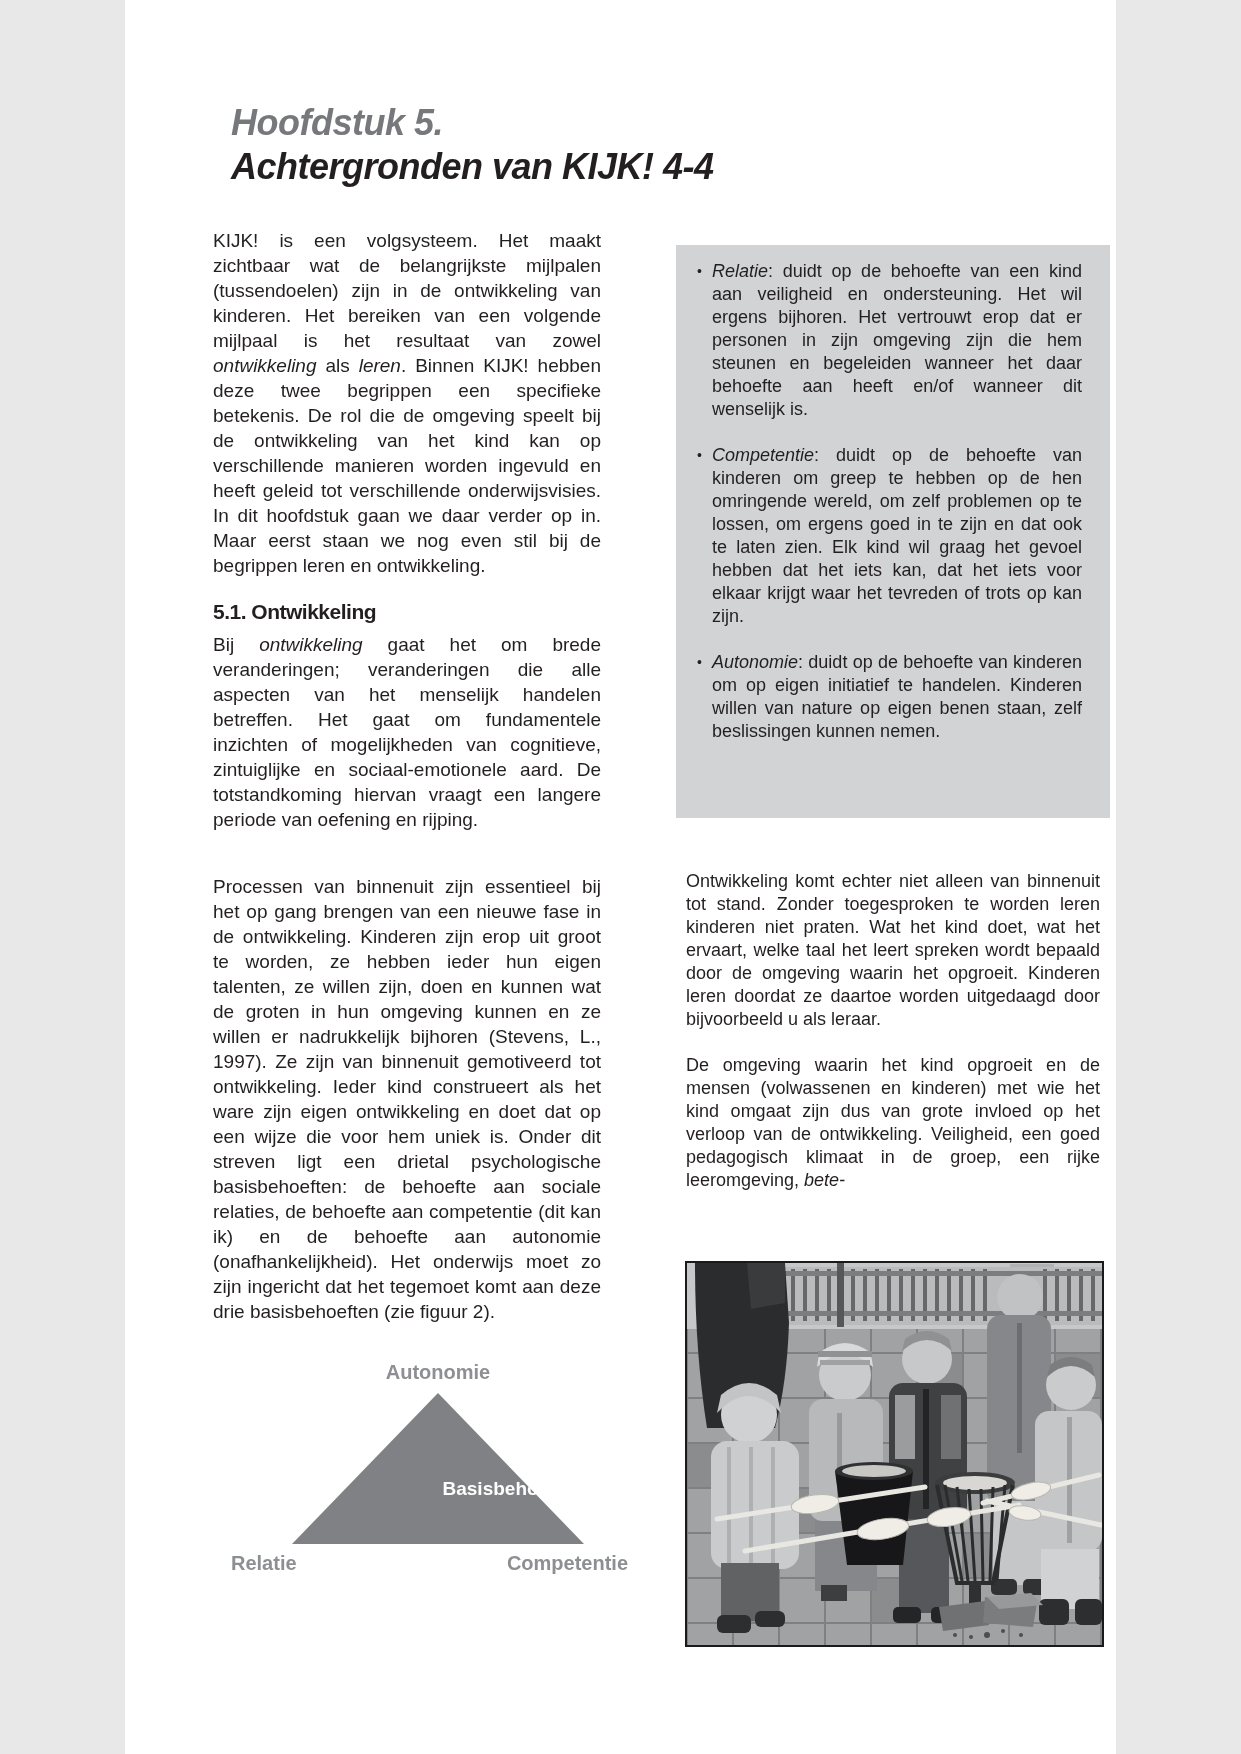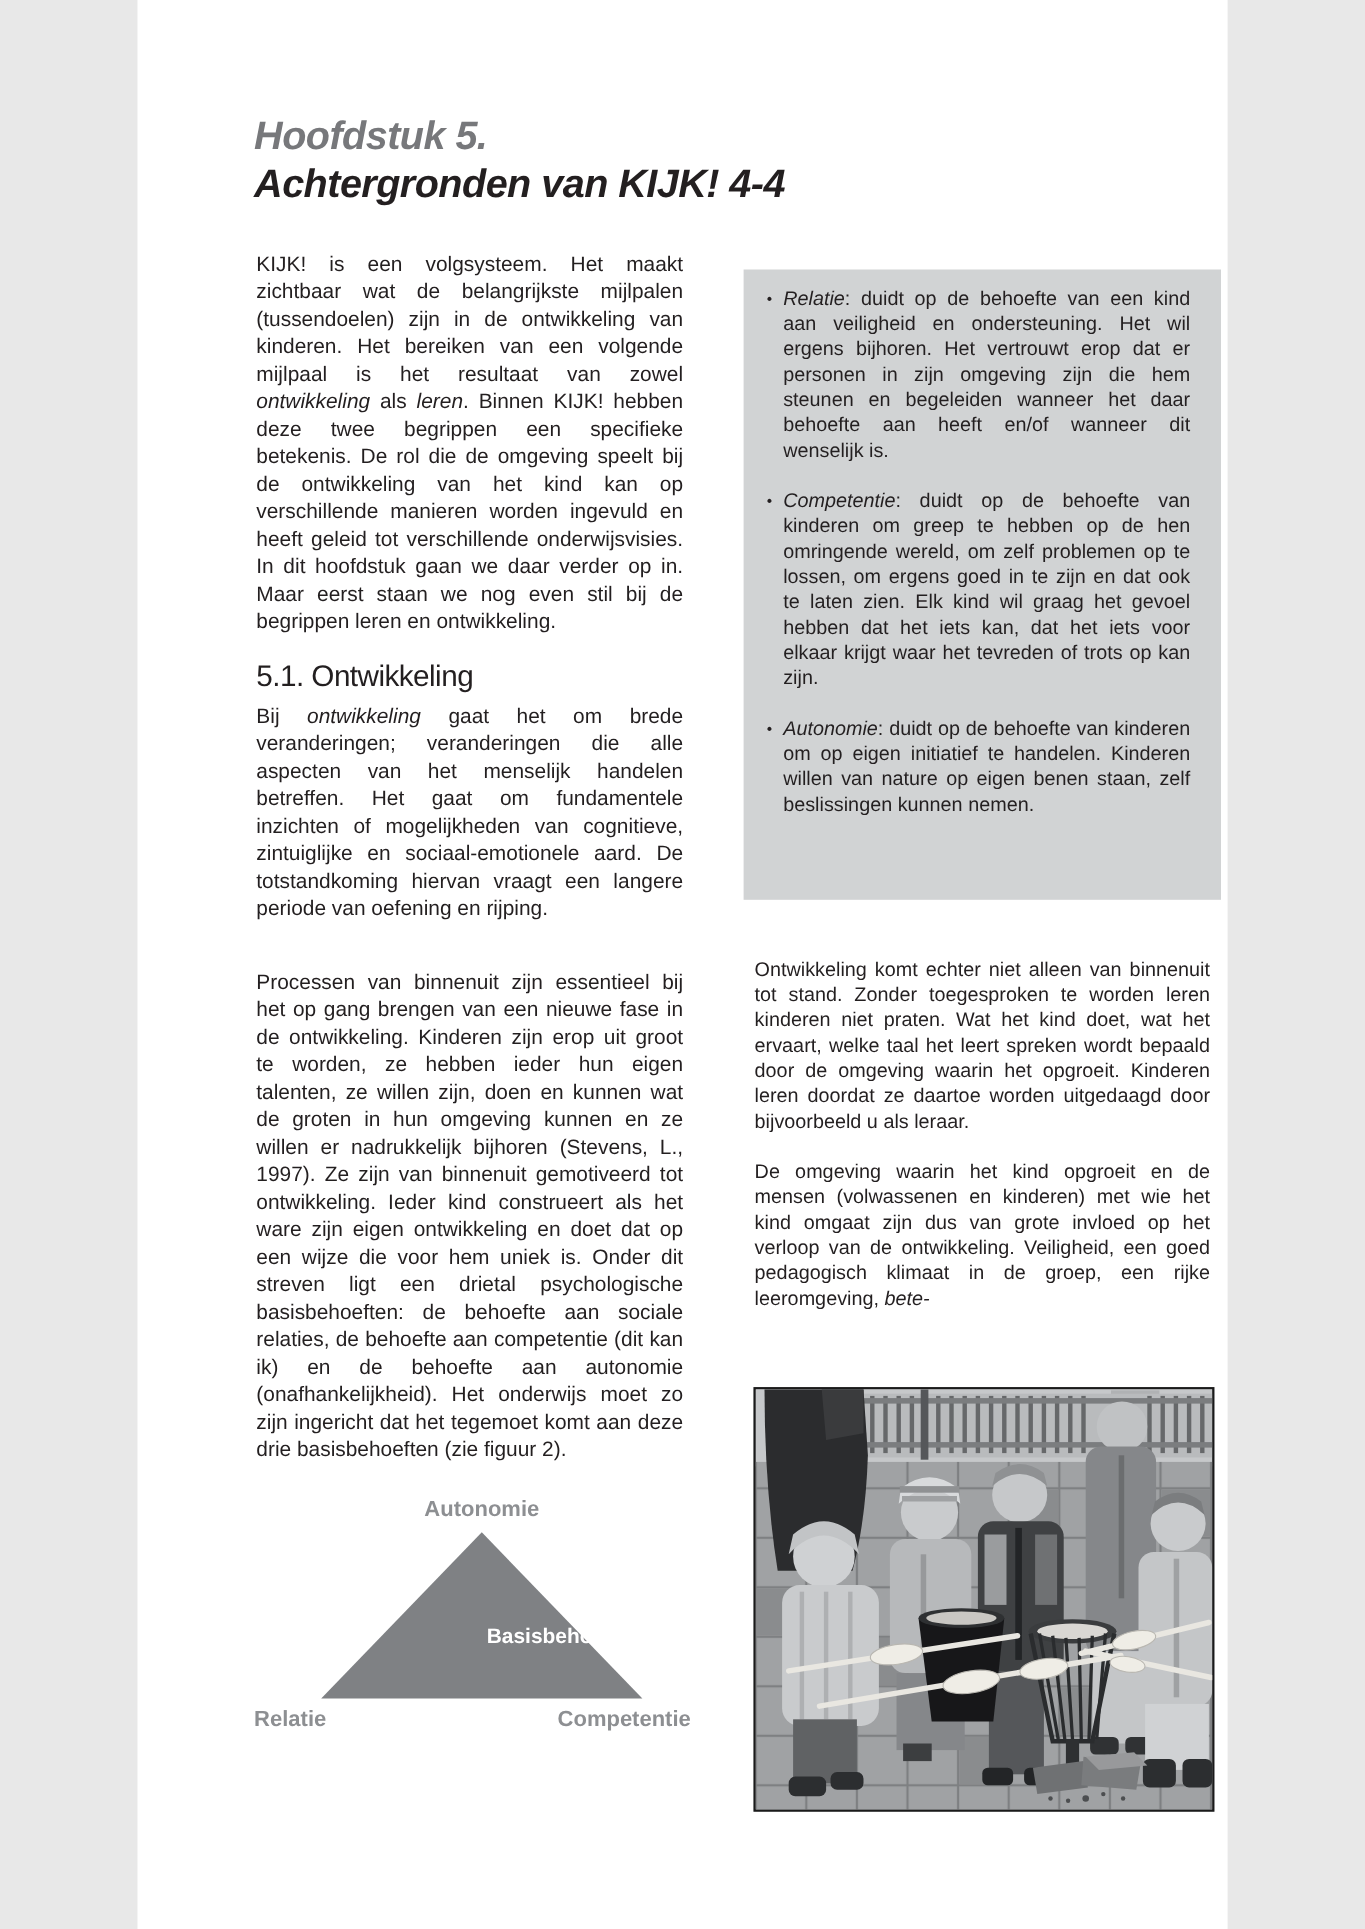--- a/index.html
+++ b/index.html
@@ -11,26 +11,26 @@
   
   .h-chapter{
     position:absolute;left:106px;top:102px;width:600px;
     font-size:36px;font-weight:bold;font-style:italic;color:#77787b;letter-spacing:-0.5px;
   }
   .h-title{
     position:absolute;left:106px;top:146px;width:700px;
     font-size:36px;font-weight:bold;font-style:italic;color:#231f20;letter-spacing:-0.5px;
   }
   
-  .col-left{position:absolute;left:108px;top:228px;width:388px;}
+  .col-left{position:absolute;left:88px;top:228px;width:388px;}
   .col-right{position:absolute;left:561px;top:860px;width:414px;}
   .body-text{font-size:19px;line-height:25px;text-align:justify;color:#231f20;}
   .body-text em{font-style:italic;}
   .p-gap{margin-top:42px;}
-  .sec-head{font-size:27px;font-weight:normal;font-style:normal;margin:22px 0 8px 0;letter-spacing:-0.5px;}
+  .sec-head{font-size:21px;font-weight:bold;font-style:normal;margin:22px 0 8px 0;letter-spacing:-0.5px;}
   
   .callout{
     position:absolute;left:551px;top:245px;width:434px;height:573px;
     background:#d1d3d4;box-sizing:border-box;padding:15px 28px 0 11px;
   }
   .bullet-row{display:flex;margin-bottom:23px;}
   .bullet-marker{width:25px;flex:0 0 25px;text-align:center;font-size:14px;line-height:23px;}
   .bullet-body{flex:1;font-size:18px;line-height:23px;text-align:justify;}
   .bullet-body em{font-style:italic;}
   .col-right .body-text{font-size:18px;line-height:23px;margin-top:10px;}

